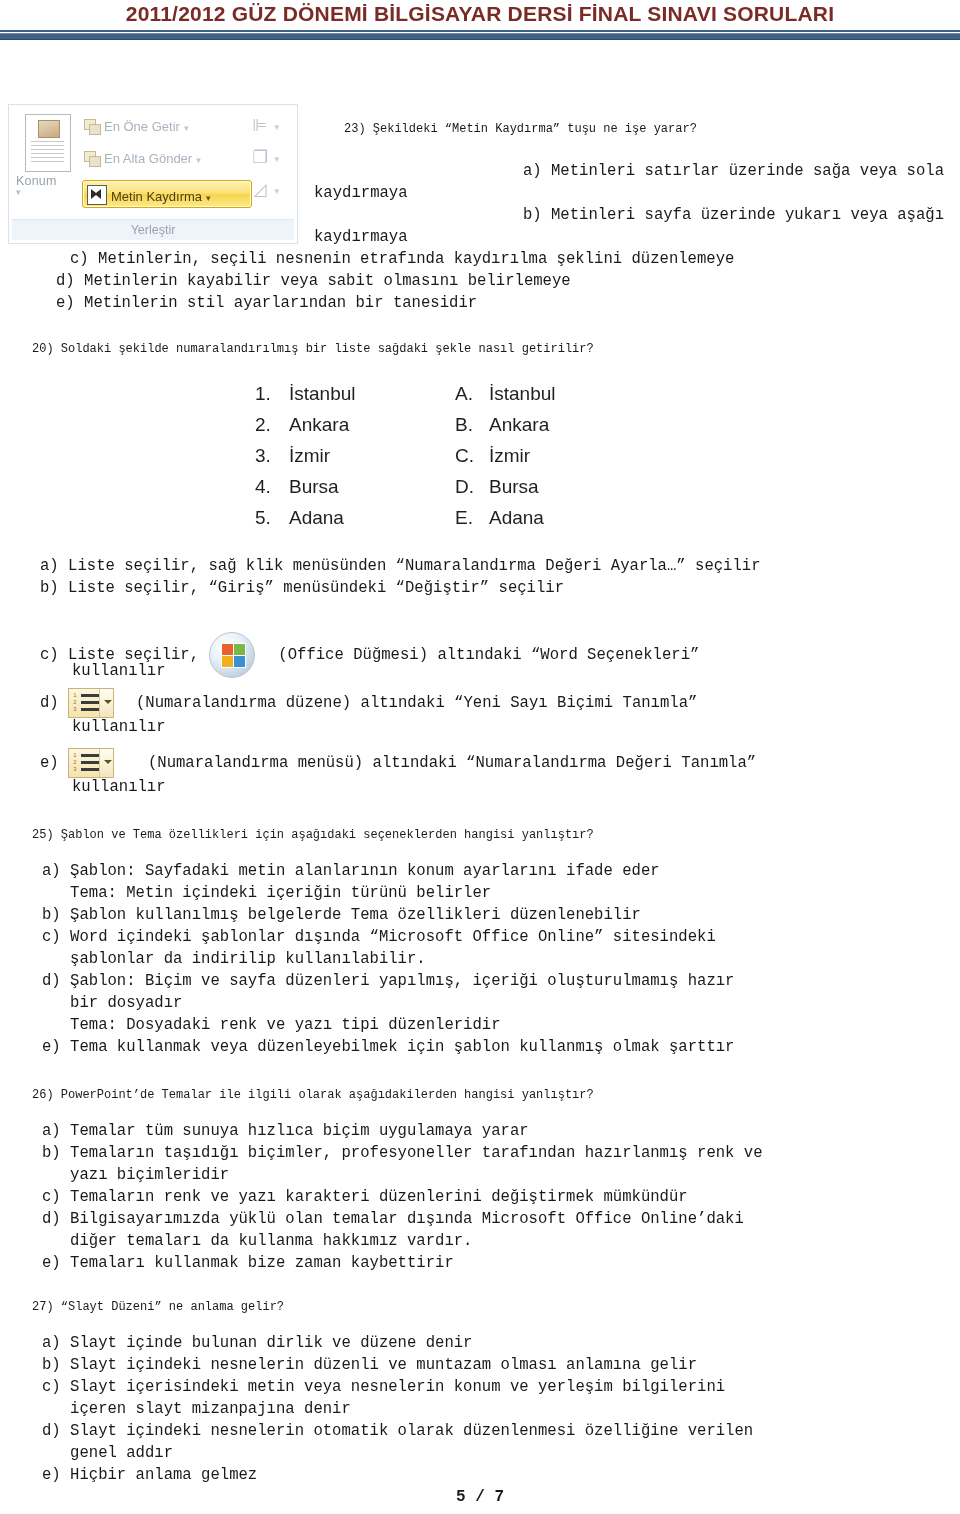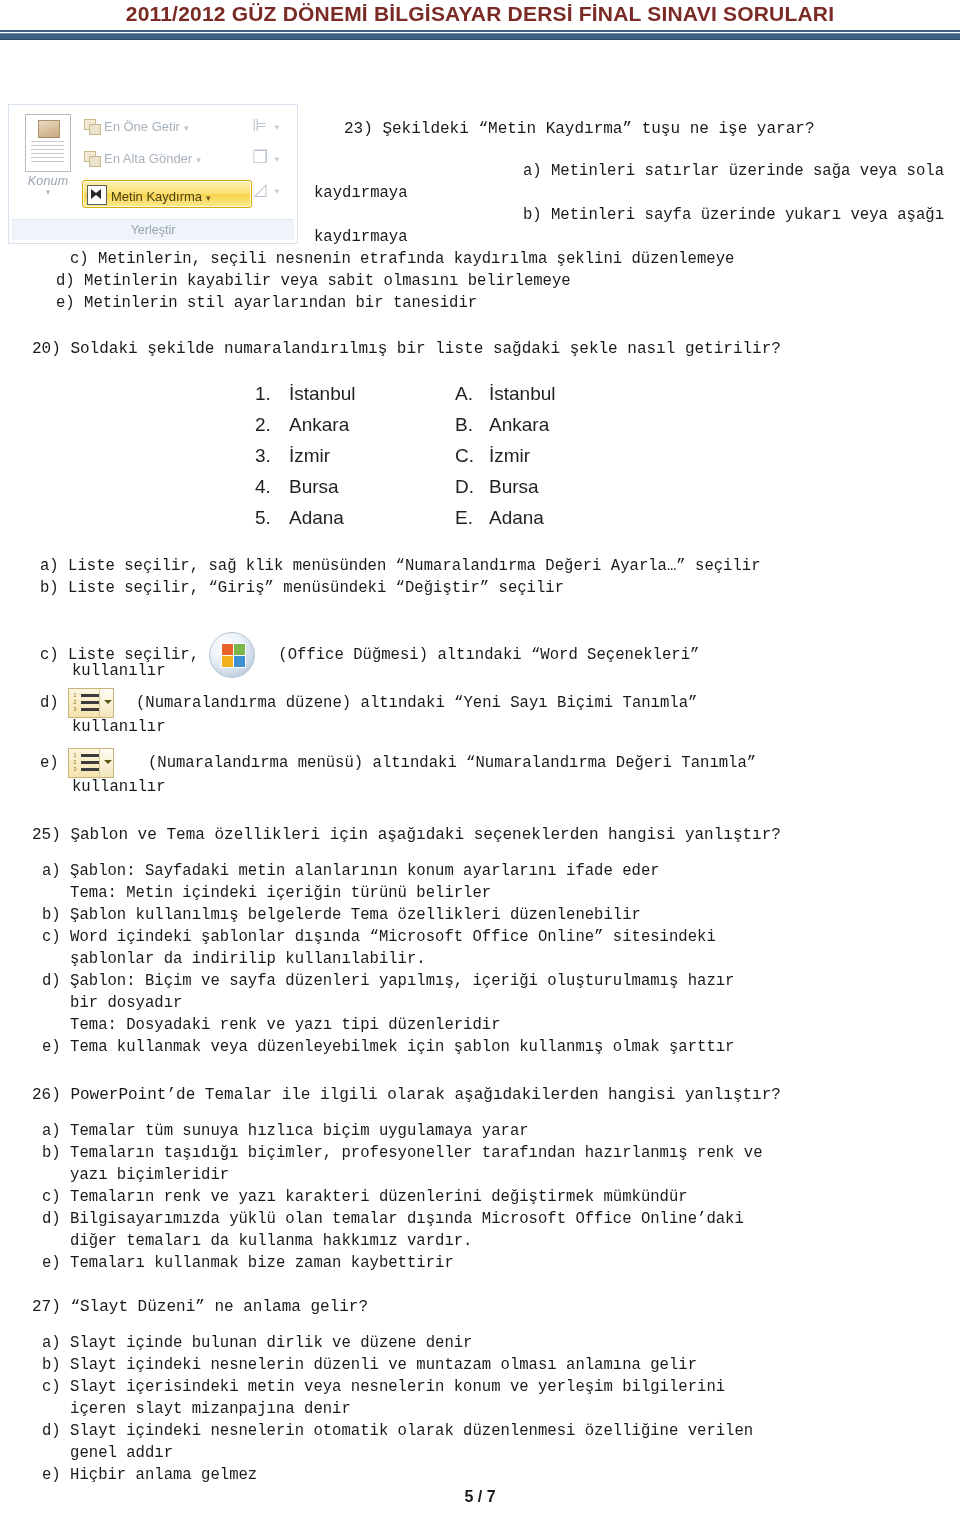--- a/index.html
+++ b/index.html
@@ -29,38 +29,36 @@
     position:absolute;left:0;top:30px;width:960px;height:2px;
     background:#3f6184;
   }
   .header-rule-thick{
     position:absolute;left:0;top:33px;width:960px;height:7px;
     background:#3f6184;
     border-top:1px solid #6b8aab;
     border-bottom:1px solid #2d4a68;
     box-sizing:border-box;
   }
-  .q-stem{ font-size:16px;line-height:22px;white-space:pre;}
+  .q-stem{ font-size:12px;line-height:22px;white-space:pre;}
   .opt{ font-size:15.6px;line-height:22px;white-space:pre;}
 
   
   .ribbon-shot{
     position:absolute;left:8px;top:104px;width:290px;height:140px;
     background:#ffffff;
     border:1px solid #d6e2ee;
     box-sizing:border-box;
     font-family:"Liberation Sans","DejaVu Sans",sans-serif;
   }
   .ribbon-inner{
     position:absolute;left:3px;top:3px;width:282px;height:110px;
   }
   .rb-pos{
     position:absolute;left:4px;top:2px;width:64px;height:104px;
-    text-align:center;
-    font-style:italic;
   }
   .rb-pos-icon{
     width:44px;height:56px;margin:4px auto 0 auto;
     border:1px solid #b9b9b9;background:#fff;
     position:relative;
   }
   .rb-pos-icon:before{
     content:"";position:absolute;left:5px;top:26px;width:33px;height:1px;
     background:#c9c9c9;
     box-shadow:0 4px 0 #c9c9c9,0 8px 0 #c9c9c9,0 12px 0 #c9c9c9,0 16px 0 #c9c9c9,0 20px 0 #c9c9c9;
@@ -186,21 +184,21 @@
     background:linear-gradient(180deg,#fffdf4,#f3e6bd);
   }
   .num-icon .split:after{
     content:"";position:absolute;left:4px;top:11px;
     border-left:4px solid transparent;border-right:4px solid transparent;
     border-top:4px solid #5d5418;
   }
 
   .footer-page{
     position:absolute;left:0;bottom:8px;width:960px;text-align:center;
-    font-family:Liberation Sans, sans-serif;
+    font-family:Liberation Mono, monospace;
     font-size:16px;font-weight:700;color:#1a1a1a;
   }
 </style>
 </head>
 <body>
 
 <div class="page-header">
   <div class="header-title">2011/2012 GÜZ DÖNEMİ BİLGİSAYAR DERSİ FİNAL SINAVI SORULARI</div>
   <div class="header-rule-thin"></div>
   <div class="header-rule-thick"></div>

